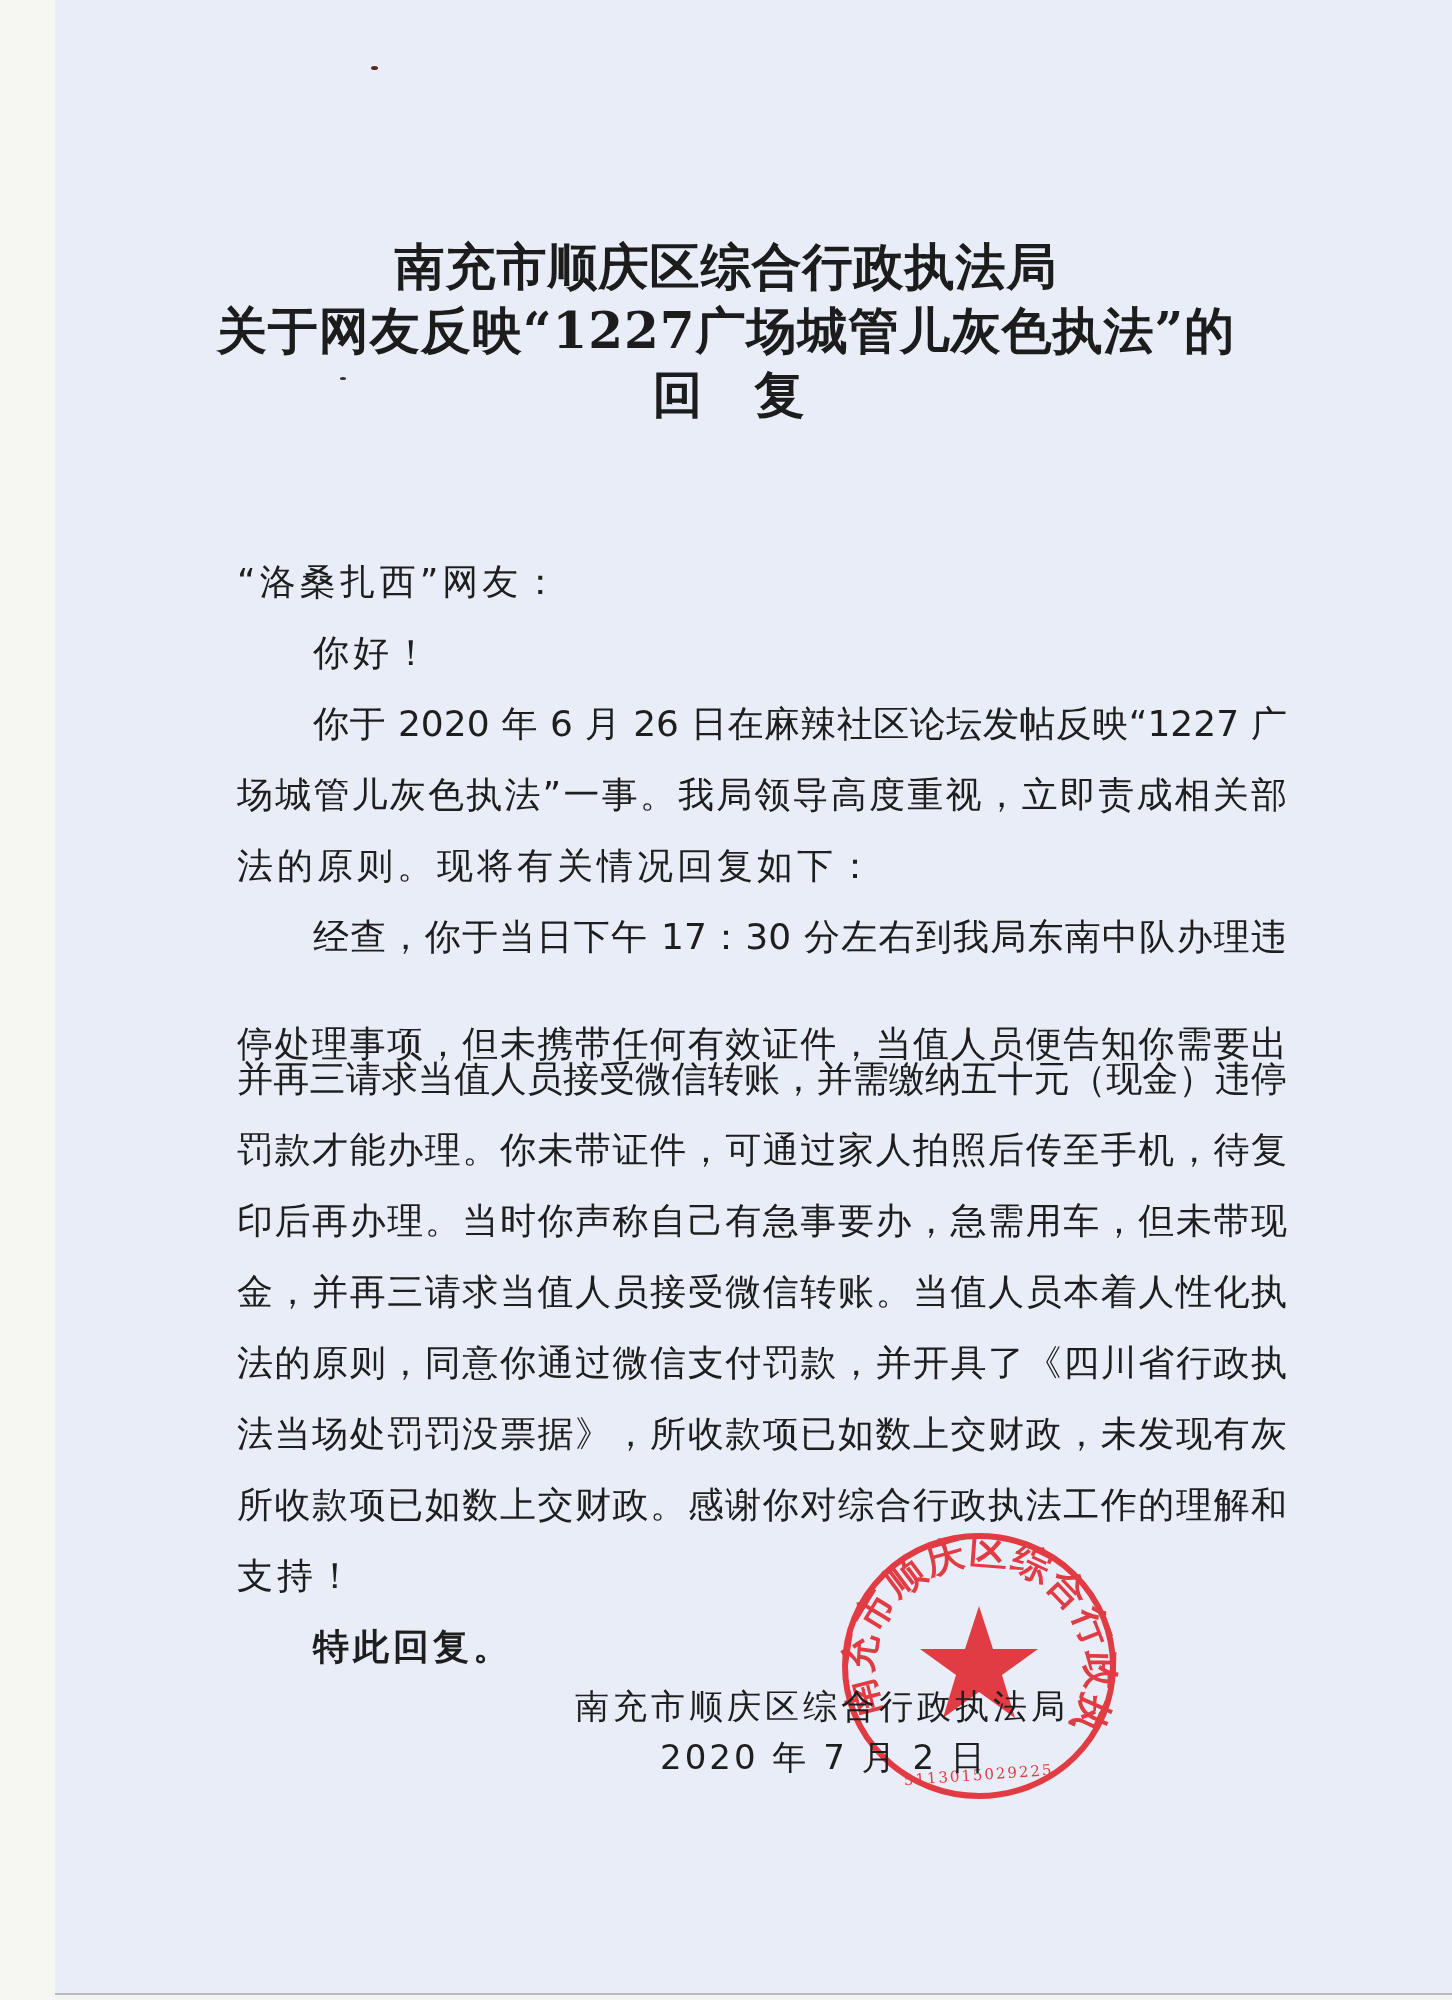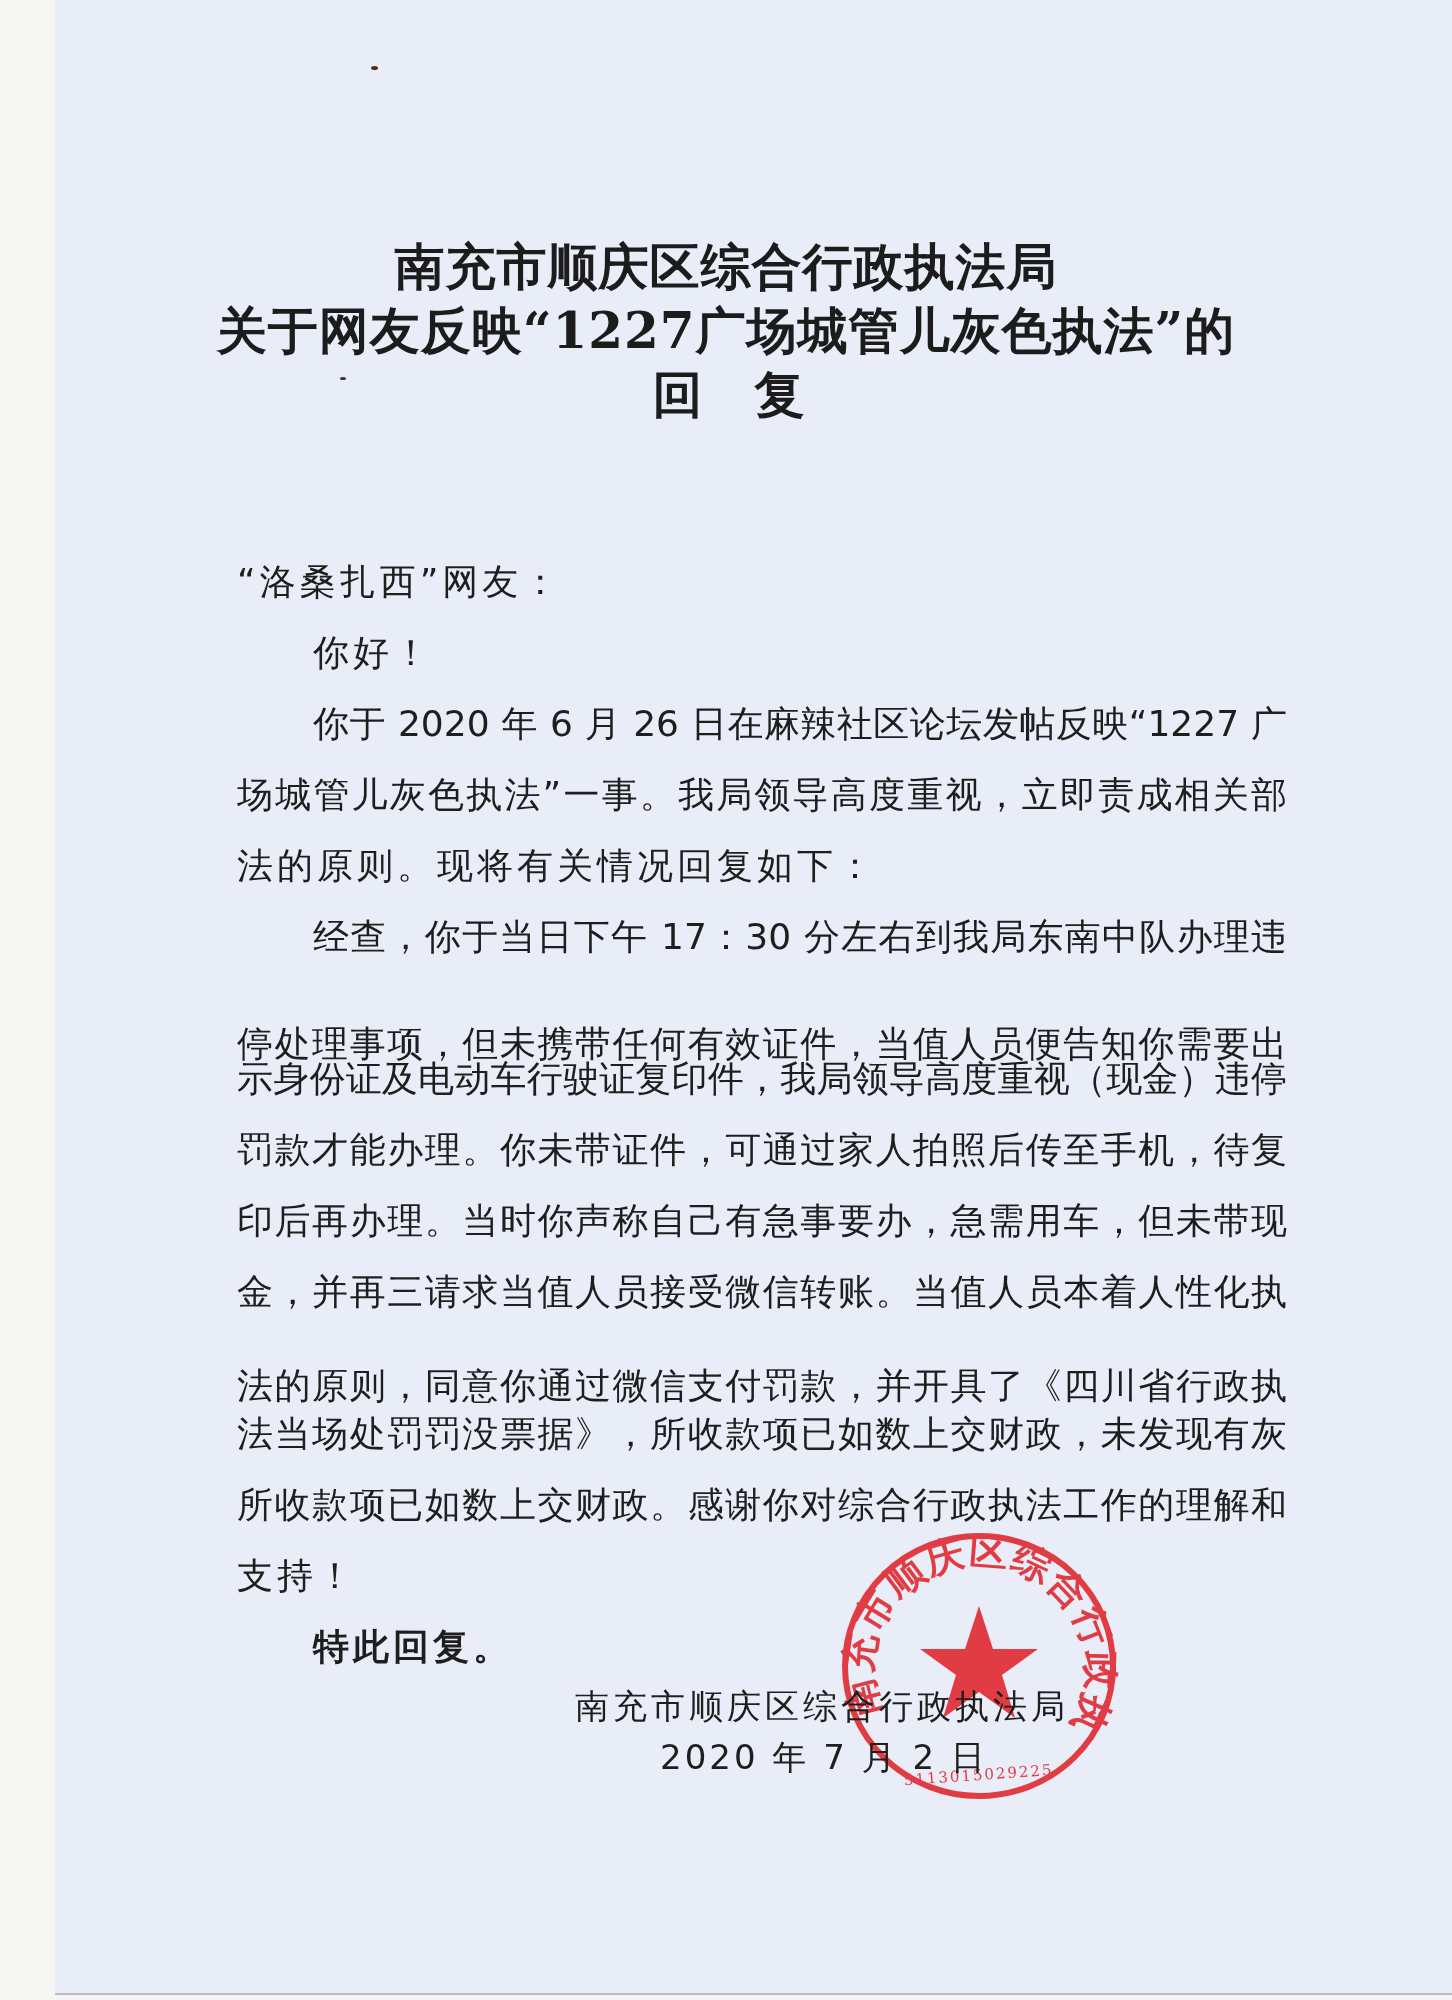--- a/index.html
+++ b/index.html
@@ -68,25 +68,25 @@
 
 <div>
   <div class="body-line indent justify" style="top:702px;">你于 2020 年 6 月 26 日在麻辣社区论坛发帖反映“1227 广</div>
   <div class="body-line justify" style="top:773px;">场城管儿灰色执法”一事。我局领导高度重视，立即责成相关部</div>
   <div class="body-line" style="top:844px;">法的原则。现将有关情况回复如下：</div>
 </div>
 
 <div>
   <div class="body-line indent justify" style="top:915px;">经查，你于当日下午 17：30 分左右到我局东南中队办理违</div>
   <div class="body-line justify" style="top:986px;margin-top:36px;">停处理事项，但未携带任何有效证件，当值人员便告知你需要出</div>
-  <div class="body-line justify" style="top:1057px;">示身份证及电动车行驶证复印件，我局领导高度重视（现金）违停</div>
+  <div class="body-line justify" style="top:1057px;">并再三请求当值人员接受微信转账，并需缴纳五十元（现金）违停</div>
   <div class="body-line justify" style="top:1128px;">罚款才能办理。你未带证件，可通过家人拍照后传至手机，待复</div>
   <div class="body-line justify" style="top:1199px;">印后再办理。当时你声称自己有急事要办，急需用车，但未带现</div>
   <div class="body-line justify" style="top:1270px;">金，并再三请求当值人员接受微信转账。当值人员本着人性化执</div>
-  <div class="body-line justify" style="top:1341px;margin-top:23px;">法的原则，同意你通过微信支付罚款，并开具了《四川省行政执</div>
+  <div class="body-line justify" style="top:1341px;">法的原则，同意你通过微信支付罚款，并开具了《四川省行政执</div>
   <div class="body-line justify" style="top:1412px;">法当场处罚罚没票据》，所收款项已如数上交财政，未发现有灰</div>
   <div class="body-line justify" style="top:1483px;">所收款项已如数上交财政。感谢你对综合行政执法工作的理解和</div>
   <div class="body-line" style="top:1554px;">支持！</div>
 </div>
 
 <div class="body-line indent" style="top:1625px;font-weight:bold;">特此回复。</div>
 
 <svg class="stamp" viewBox="0 0 282 272">
   <defs>
     <path id="arcPath" d="M 48 190 A 108 104 0 1 1 236 190" fill="none"></path>

